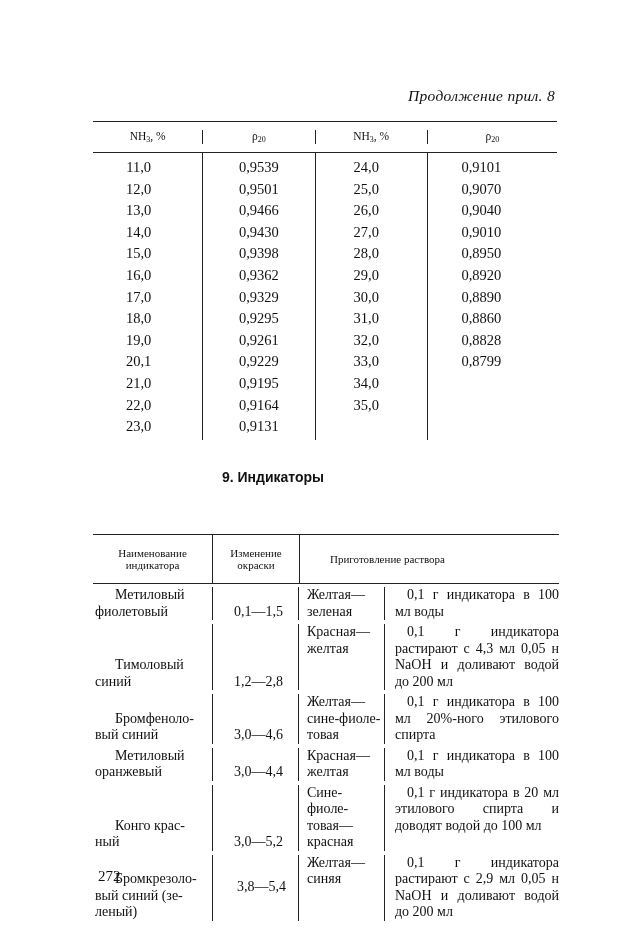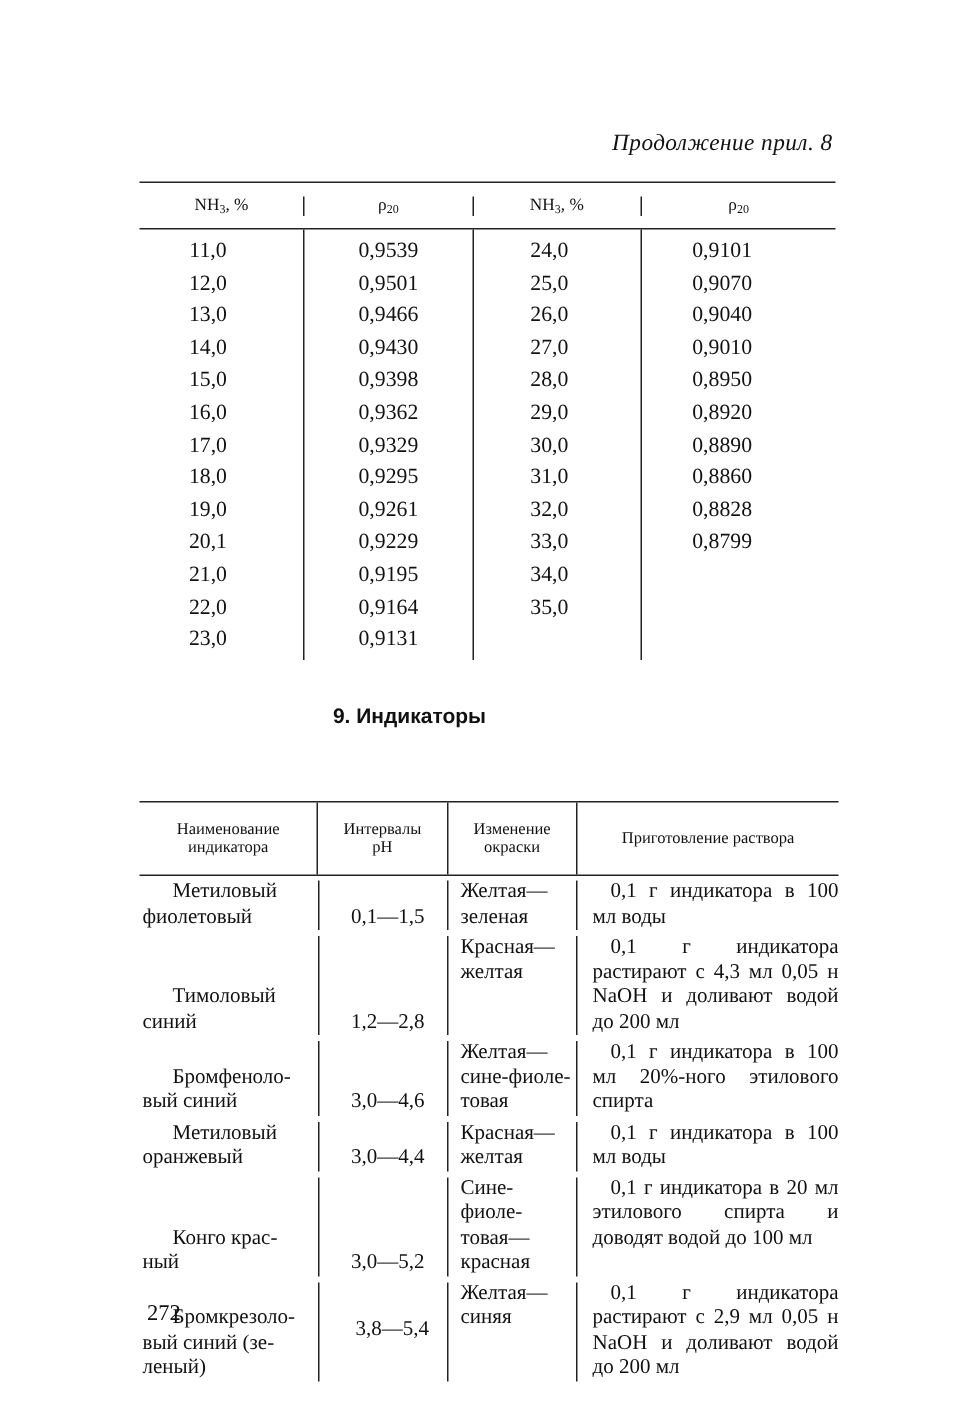--- a/index.html
+++ b/index.html
@@ -132,23 +132,20 @@
 </div>
 
 <div class="section-title">9. Индикаторы</div>
 
 <div class="t2">
   <div class="rule"></div>
   <div class="head">
     <div class="h w1">
         <div><span>Наименование</span><br><span>индикатора</span></div>
       </div>
-    <div class="h w2 vsep">
-        <div><span>Интервалы</span><br><span>pH</span></div>
-      </div>
     <div class="h w3 vsep">
         <div><span>Изменение</span><br><span>окраски</span></div>
       </div>
     <div class="h w4 vsep">
         <span>Приготовление раствора</span>
       </div>
   </div>
   <div class="rule"></div>
   <div class="body" id="t2-body">
       <div class="row gap">

